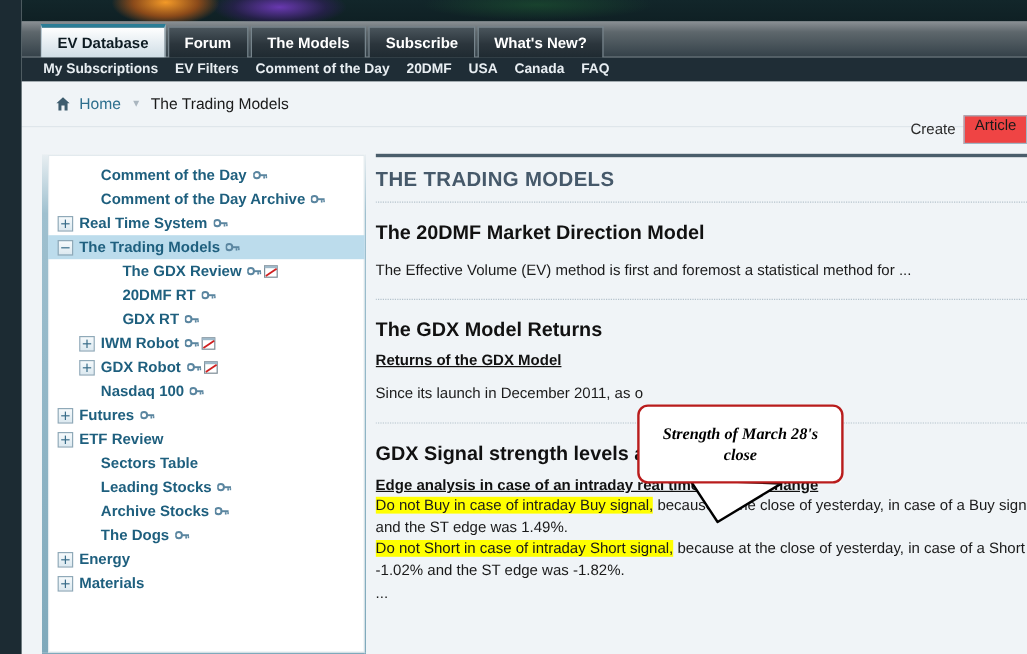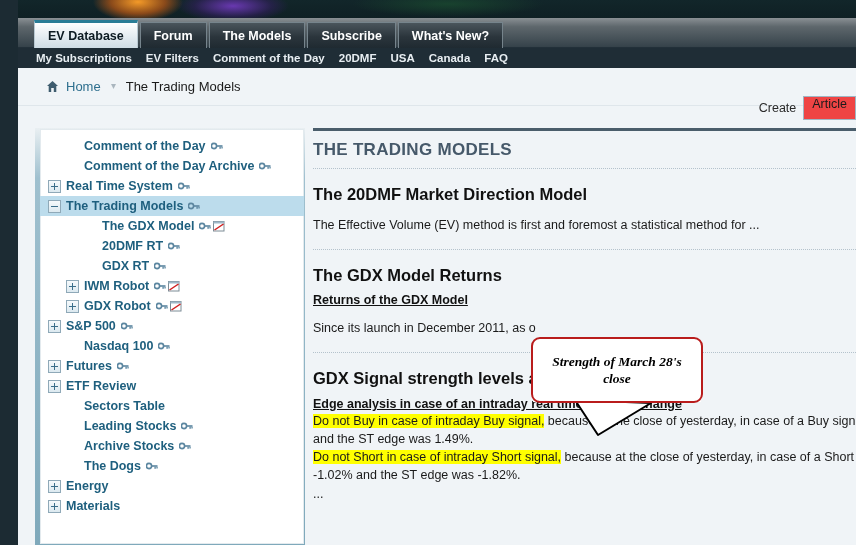--- a/index.html
+++ b/index.html
@@ -325,21 +325,21 @@
               <rect x="5" y="4.2" width="6.5" height="1.6" fill="#5b86a0"></rect>
               <rect x="8.4" y="5.8" width="1.4" height="2" fill="#5b86a0"></rect>
               <rect x="10.4" y="5.8" width="1.3" height="1.7" fill="#5b86a0"></rect>
             </svg>
           </span>
         </div>
         <div class="tree-item">
           <span class="spacer"></span>
           <span class="spacer"></span>
           <span class="spacer"></span>
-          <span>The GDX Model</span>
+          <span>The GDX Review</span>
           <span class="key-icon">
             <svg width="12" height="10" viewBox="0 0 12 10">
               <circle cx="3" cy="5" r="2.6" fill="none" stroke="#5b86a0" stroke-width="1.6"></circle>
               <rect x="5" y="4.2" width="6.5" height="1.6" fill="#5b86a0"></rect>
               <rect x="8.4" y="5.8" width="1.4" height="2" fill="#5b86a0"></rect>
               <rect x="10.4" y="5.8" width="1.3" height="1.7" fill="#5b86a0"></rect>
             </svg>
           </span>
           <span class="chart-icon">
             <svg width="14" height="13" viewBox="0 0 14 13">
@@ -407,32 +407,20 @@
               <rect x="5" y="4.2" width="6.5" height="1.6" fill="#5b86a0"></rect>
               <rect x="8.4" y="5.8" width="1.4" height="2" fill="#5b86a0"></rect>
               <rect x="10.4" y="5.8" width="1.3" height="1.7" fill="#5b86a0"></rect>
             </svg>
           </span>
           <span class="chart-icon">
             <svg width="14" height="13" viewBox="0 0 14 13">
               <rect x="1.5" y="1.5" width="10.5" height="9.5" fill="#ffffff" stroke="#7d8c96" stroke-width="1"></rect>
               <rect x="1.5" y="1.5" width="10.5" height="2" fill="#9fb9c9"></rect>
               <line x1="2.5" y1="10" x2="11.5" y2="4" stroke="#d02020" stroke-width="1.5"></line>
-            </svg>
-          </span>
-        </div>
-        <div class="tree-item">
-          <span class="toggle"></span>
-          <span>S&amp;P 500</span>
-          <span class="key-icon">
-            <svg width="12" height="10" viewBox="0 0 12 10">
-              <circle cx="3" cy="5" r="2.6" fill="none" stroke="#5b86a0" stroke-width="1.6"></circle>
-              <rect x="5" y="4.2" width="6.5" height="1.6" fill="#5b86a0"></rect>
-              <rect x="8.4" y="5.8" width="1.4" height="2" fill="#5b86a0"></rect>
-              <rect x="10.4" y="5.8" width="1.3" height="1.7" fill="#5b86a0"></rect>
             </svg>
           </span>
         </div>
         <div class="tree-item">
           <span class="spacer"></span>
           <span class="spacer"></span>
           <span>Nasdaq 100</span>
           <span class="key-icon">
             <svg width="12" height="10" viewBox="0 0 12 10">
               <circle cx="3" cy="5" r="2.6" fill="none" stroke="#5b86a0" stroke-width="1.6"></circle>

